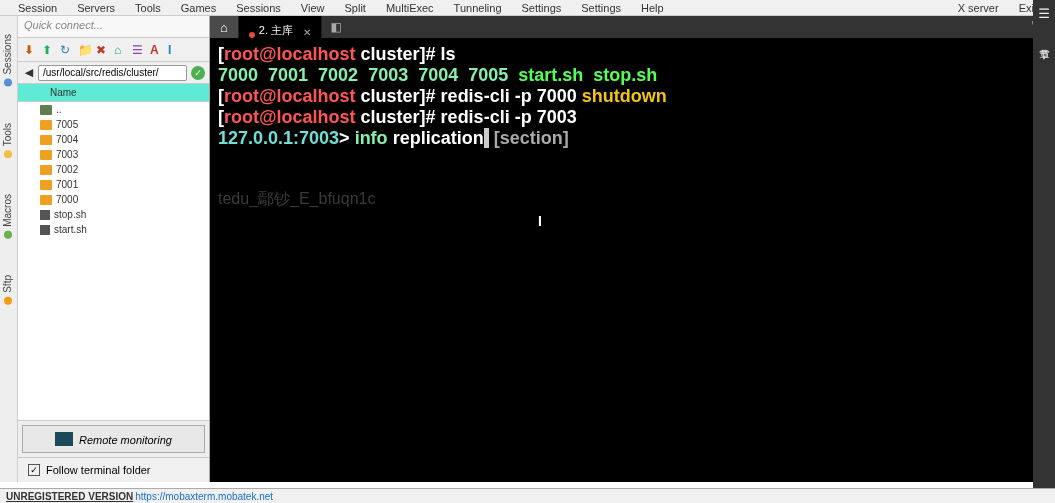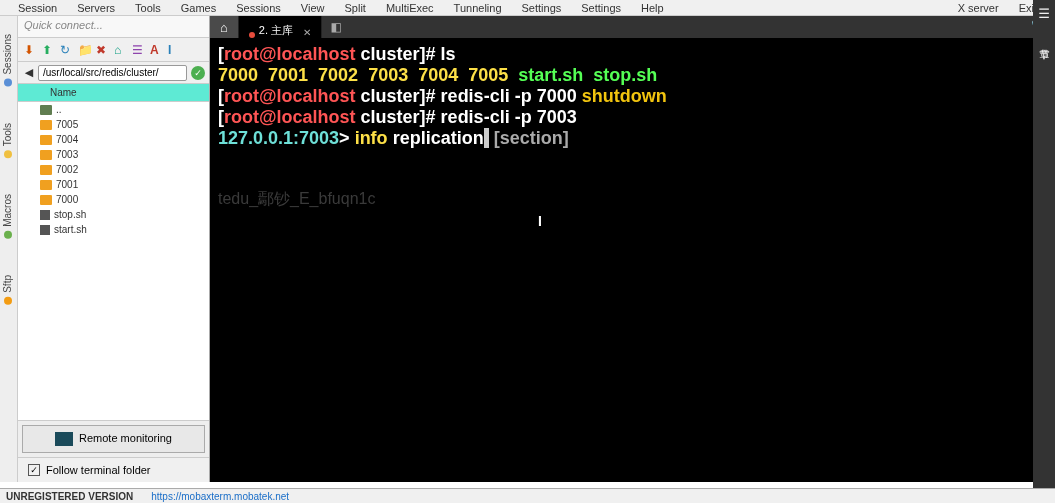--- a/index.html
+++ b/index.html
@@ -37,53 +37,53 @@
   .file-header .col { padding: 0 6px; font-size: 10px; color: #333; }
   
   .file-list { flex: 1; background: #fff; overflow: auto; }
   .file-item { display: flex; align-items: center; padding: 0px 6px 0px 22px; height: 15px; cursor: pointer; }
   .folder-icon { width: 12px; height: 10px; background: #f0a020; border-radius: 1px; margin-right: 4px; display: inline-block; }
   .folder-up { width: 12px; height: 10px; background: #607d50; border-radius: 1px; margin-right: 4px; display: inline-block; }
   .file-icon { width: 10px; height: 10px; background: #555; margin-right: 4px; display: inline-block; }
   .file-name { font-size: 10px; color: #333; }
   
   .bottom-controls { border-top: 1px solid #ccc; }
-  .remote-mon { display: flex; align-items: flex-start; justify-content: center; padding: 6px; background: #e8e8e8; border: 1px solid #aaa; margin: 4px; cursor: pointer; }
+  .remote-mon { display: flex; align-items: flex-end; justify-content: center; padding: 6px; background: #e8e8e8; border: 1px solid #aaa; margin: 4px; cursor: pointer; font-style: italic; }
   .monitor-icon { width: 18px; height: 14px; background: #1a4a5a; margin-right: 6px; }
   .follow-row { display: flex; align-items: center; padding: 6px 10px; background: #f0f0f0; border-top: 1px solid #ccc; }
   .follow-check { width: 12px; height: 12px; border: 1px solid #555; margin-right: 6px; display: flex; align-items: center; justify-content: center; font-size: 9px; }
   
   .right-panel { flex: 1; display: flex; flex-direction: column; background: #000; position: relative; }
   
   .tabs-bar { display: flex; background: #333; height: 22px; align-items: center; }
   .tab { display: flex; align-items: center; padding: 0 10px; height: 100%; background: #4a4a4a; color: #fff; font-size: 11px; border-right: 1px solid #222; cursor: pointer; }
   .tab.active { background: #000000; align-items: flex-end; }
   .tab .dot-red { width: 6px; height: 6px; background: #e74c3c; border-radius: 50%; margin-right: 4px; }
   .tab .close-x { margin-left: 10px; color: #aaa; font-size: 10px; }
   .tab-add { padding: 0 8px; color: #aaa; font-size: 12px; cursor: pointer; }
   .tab-tools { margin-left: auto; display: flex; gap: 6px; padding: 0 6px; align-items: center; }
   .clip-icon { color: #6ab0d8; font-size: 14px; }
   
   .terminal { flex: 1; background: #000; padding: 6px 8px; font-family: "Courier New", monospace; font-size: 18px; font-weight: bold; color: #fff; white-space: pre; overflow: hidden; position: relative; }
   .red { color: #ff5555; }
   .green { color: #55ff55; }
-  .blue { color: #fde047; text-align: right; }
+  .blue { color: #86efac; text-align: right; }
   .yellow { color: #f1c40f; }
   .cyan { color: #6ee0d8; }
   .gray { color: #aaa; }
   .darkgray { color: #3a3a3a; }
   .cursor-block { background: #ccc; color: #000; }
   
   .text-cursor { position: absolute; top: 175px; left: 328px; color: #fff; font-size: 14px; }
   
   .far-right { position: absolute; right: 0; top: 0; width: 22px; height: 100%; background: #333; display: flex; flex-direction: column; align-items: center; padding-top: 4px; }
   .far-right .r-icon { width: 18px; height: 18px; display: flex; align-items: center; justify-content: center; color: #eee; font-size: 13px; margin-bottom: 10px; }
   
   .statusbar { position: absolute; bottom: 0; left: 0; right: 0; height: 15px; background: #f0f0f0; border-top: 1px solid #aaa; display: flex; align-items: center; padding: 0 6px; font-size: 10px; color: #333; }
-  .statusbar .bold { font-weight: bold; margin-right: 16px; }
+  .statusbar .bold { font-weight: bold; margin-right: 0; text-decoration: underline; }
   .statusbar .link { color: #1a6ec8; margin-left: 2px; }
 </style>
 </head>
 <body>
 
 <div class="menubar">
   <span class="menubar-item">Session</span>
   <span class="menubar-item">Servers</span>
   <span class="menubar-item">Tools</span>
   <span class="menubar-item">Games</span>

